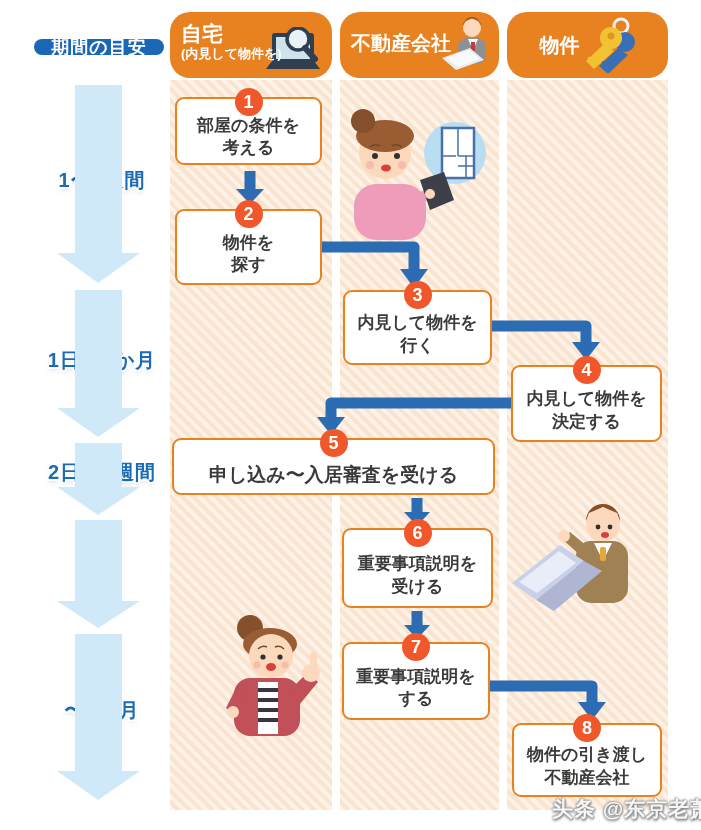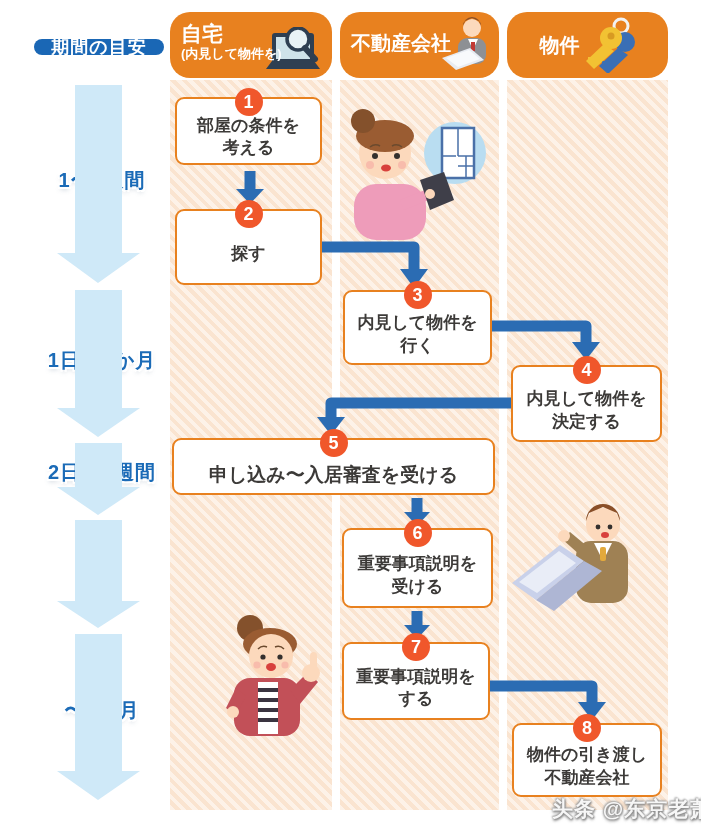--- a/index.html
+++ b/index.html
@@ -215,20 +215,21 @@
   <div class="tl-label" style="left:102px;top:710px">〜1か月</div>
 
   <div class="step-box" style="left:175px;top:97px;width:147px;height:68px;padding-top:12px">
     <div class="step-num">1</div>
     <div>部屋の条件を</div>
     <div>考える</div>
   </div>
 
   <div class="step-box" style="left:175px;top:209px;width:147px;height:76px;padding-top:14px">
     <div class="step-num">2</div>
+    <div>物件を</div>
     <div>探す</div>
   </div>
 
   <div class="step-box" style="left:343px;top:290px;width:149px;height:75px;padding-top:14px">
     <div class="step-num">3</div>
     <div>内見して物件を</div>
     <div>行く</div>
   </div>
 
   <div class="step-box" style="left:511px;top:365px;width:151px;height:77px;padding-top:14px">

